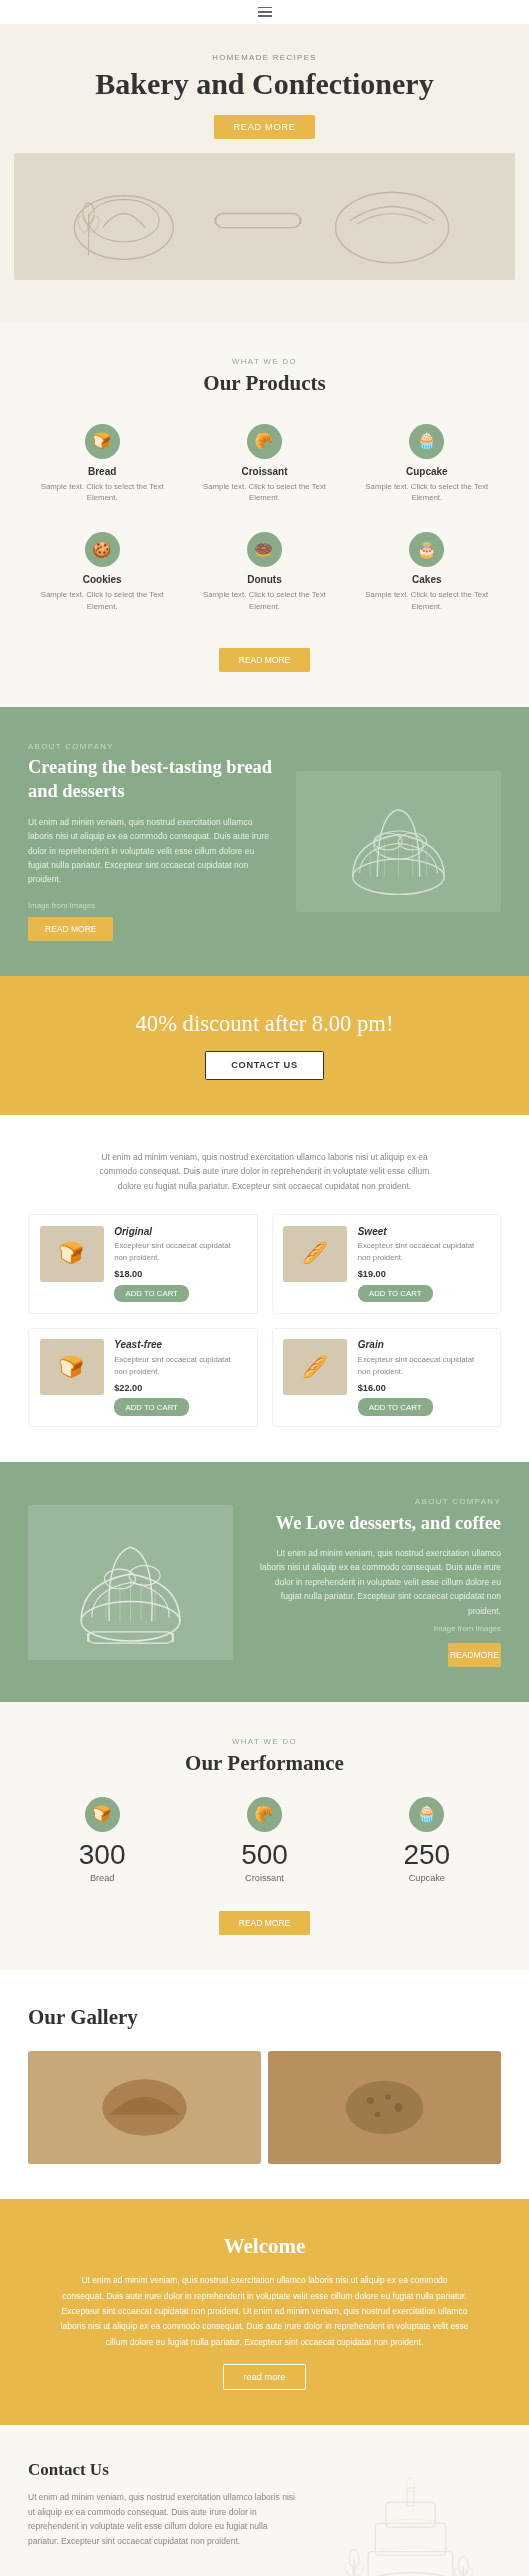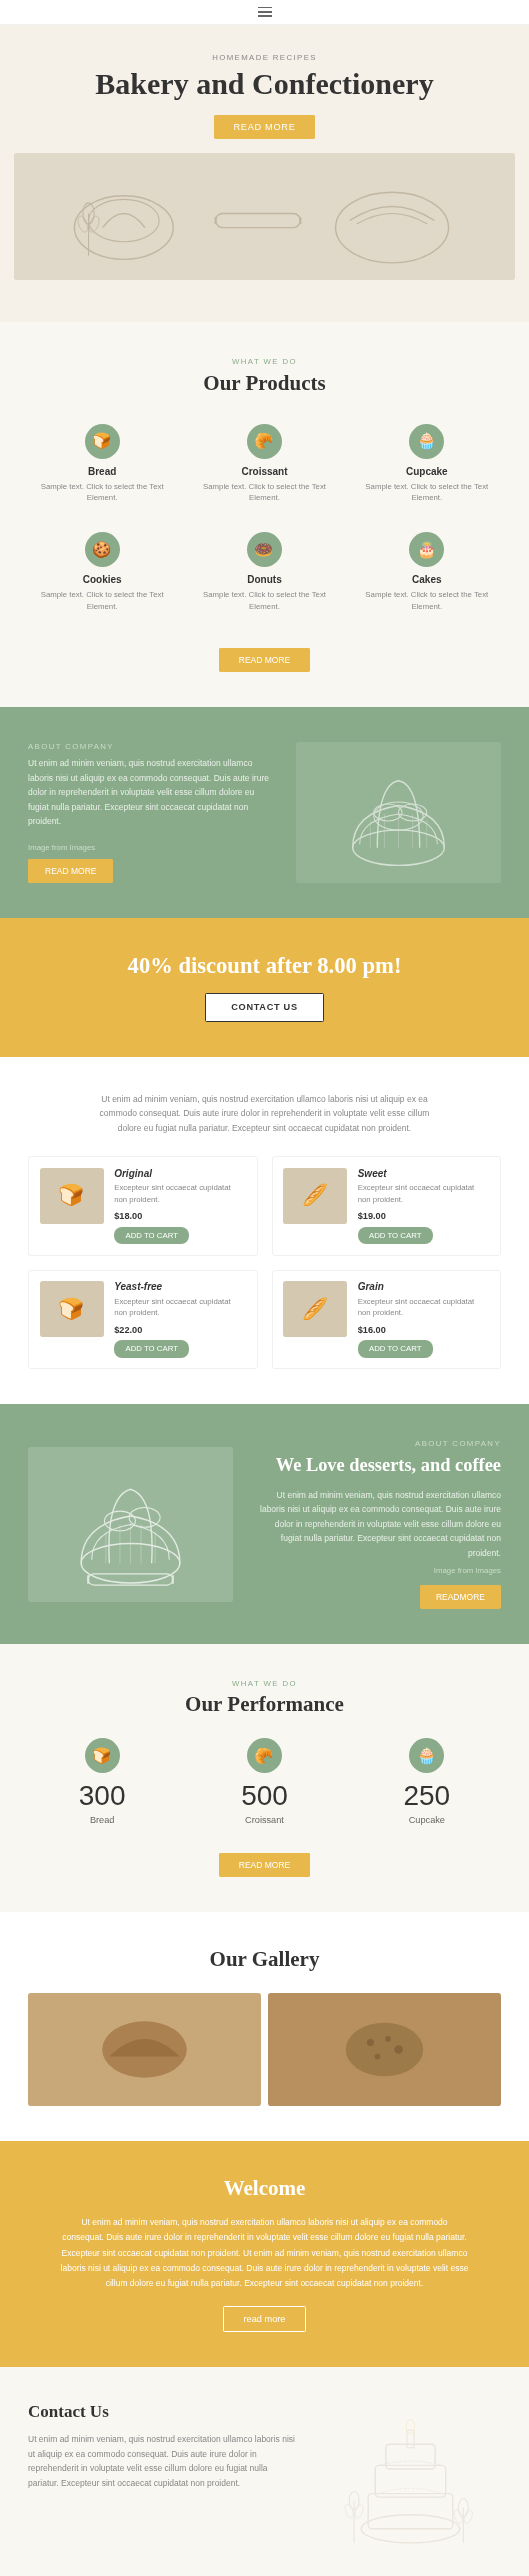--- a/index.html
+++ b/index.html
@@ -27,21 +27,21 @@
     .about-section { background: #8aab8a; padding: 35px 28px; display: flex; gap: 21px; align-items: center; }
     .about-text { flex: 1.2; }
     .about-label { font-size: 7.8px; color: #c8ddc8; letter-spacing: 1.4px; text-transform: uppercase; font-family: sans-serif; margin-bottom: 5.6px; }
     .about-title { font-size: 18.4px; color: #fff; margin-bottom: 10.6px; line-height: 1.3; }
     .about-body { font-size: 8.5px; color: #e8f0e8; line-height: 1.7; font-family: sans-serif; margin-bottom: 14px; }
     .about-image { flex: 1; height: 141px; background: rgba(255,255,255,0.1); border-radius: 2.8px; display: flex; align-items: center; justify-content: center; color: rgba(255,255,255,0.4); font-size: 8.5px; font-family: sans-serif; }
     .about-btn { background: #e8b84b; color: #fff; border: none; padding: 7px 17px; font-size: 8.5px; cursor: pointer; border-radius: 1.4px; font-family: sans-serif; text-transform: uppercase; }
 
     
     .discount-banner { background: #e8b84b; padding: 35px 28px; text-align: center; }
-    .discount-text { font-size: 22.6px; color: #fff; font-weight: bold; margin-bottom: 14px; }
+    .discount-text { font-size: 22.6px; color: #fff; font-weight: normal; margin-bottom: 14px; }
     .contact-btn { background: #fff; color: #333; border: 1.4px solid #333; padding: 8.5px 25.4px; font-size: 9.2px; cursor: pointer; border-radius: 1.4px; font-family: sans-serif; text-transform: uppercase; letter-spacing: 0.7px; font-weight: bold; }
 
     
     .bread-section { background: #fff; padding: 35px 28px; }
     .bread-section-header { text-align: center; margin-bottom: 21px; }
     .bread-desc { font-size: 8.5px; color: #888; line-height: 1.7; font-family: sans-serif; max-width: 353px; margin: 0 auto 21px; }
     .bread-grid { display: grid; grid-template-columns: 1fr 1fr; gap: 14px; }
     .bread-item { display: flex; gap: 10.6px; align-items: flex-start; border: 0.7px solid #f0f0f0; padding: 10.6px; border-radius: 2.8px; }
     .bread-img { width: 64px; height: 56px; background: #d4c8b0; border-radius: 2.8px; flex-shrink: 0; display: flex; align-items: center; justify-content: center; font-size: 21px; }
     .bread-info { flex: 1; }
@@ -51,32 +51,32 @@
     .add-btn { background: #8aab8a; color: #fff; border: none; padding: 4.2px 11.3px; font-size: 7.8px; cursor: pointer; border-radius: 8px; font-family: sans-serif; }
 
     
     .love-section { background: #8aab8a; padding: 35px 28px; display: flex; gap: 21px; align-items: center; }
     .love-image { flex: 1; height: 155px; background: rgba(255,255,255,0.15); border-radius: 2.8px; display: flex; align-items: center; justify-content: center; font-size: 35px; }
     .love-text { flex: 1.2; text-align: right; }
     .love-label { font-size: 7.8px; color: #c8ddc8; letter-spacing: 1.4px; text-transform: uppercase; font-family: sans-serif; margin-bottom: 5.6px; }
     .love-title { font-size: 18.4px; color: #fff; margin-bottom: 10px; line-height: 1.3; }
     .love-body { font-size: 8.5px; color: #e8f0e8; line-height: 1.7; font-family: sans-serif; margin-bottom: 5.6px; }
     .love-img-label { font-size: 7.8px; color: #c8ddc8; font-family: sans-serif; margin-bottom: 10.6px; }
-    .readmore-btn { background: #e8b84b; color: #fff; border: none; padding: 7px 16px; font-size: 8.5px; cursor: pointer; border-radius: 1.4px; font-family: sans-serif; text-transform: uppercase; }
+    .readmore-btn { background: #e8b84b; color: #fff; border: none; padding: 7px 2px; font-size: 8.5px; cursor: pointer; border-radius: 1.4px; font-family: sans-serif; text-transform: uppercase; }
 
     
     .performance-section { background: #f9f7f2; padding: 35px 28px; text-align: center; }
     .perf-grid { display: grid; grid-template-columns: repeat(3, 1fr); gap: 14px; margin-bottom: 14px; }
     .perf-item { text-align: center; }
     .perf-icon { width: 35px; height: 35px; background: #8aab8a; border-radius: 50%; margin: 0 auto 7px; display: flex; align-items: center; justify-content: center; font-size: 15.5px; }
     .perf-number { font-size: 28px; font-weight: normal; color: #333; font-family: sans-serif; }
     .perf-label { font-size: 9.2px; color: #666; font-family: sans-serif; margin-top: 2.8px; }
 
     
-    .gallery-section { background: #fff; padding: 35px 28px; text-align: center; }
+    .gallery-section { background: #fff; padding: 35px 28px; text-align: left; }
     .gallery-grid { display: grid; grid-template-columns: 1fr 1fr; gap: 7px; margin-top: 14px; }
     .gallery-img { height: 113px; border-radius: 2.8px; display: flex; align-items: center; justify-content: center; font-size: 28px; }
     .gallery-img:nth-child(1) { background: #c8a878; }
     .gallery-img:nth-child(2) { background: #b89060; }
 
     
     .welcome-section { background: #e8b84b; padding: 35px 28px; text-align: center; }
     .welcome-title { font-size: 21px; color: #fff; margin-bottom: 14px; }
     .welcome-body { font-size: 8.5px; color: #fff; line-height: 1.8; font-family: sans-serif; max-width: 409px; margin: 0 auto 14px; }
     .welcome-btn { background: transparent; color: #fff; border: 1.4px solid #fff; padding: 7px 20px; font-size: 9.2px; cursor: pointer; border-radius: 1.4px; font-family: sans-serif; }
@@ -172,20 +172,21 @@
       <div class="product-name">Cakes</div>
       <div class="product-desc">Sample text. Click to select the Text Element.</div>
     </div>
   </div>
   <button class="read-more-btn">Read More</button>
 </section>
 
 <section class="about-section">
   <div class="about-text">
     <p class="about-label">about company</p>
+    <h2 class="about-title">Creating the best-tasting bread and desserts</h2>
     <p class="about-body">Ut enim ad minim veniam, quis nostrud exercitation ullamco laboris nisi ut aliquip ex ea commodo consequat. Duis aute irure dolor in reprehenderit in voluptate velit esse cillum dolore eu fugiat nulla pariatur. Excepteur sint occaecat cupidatat non proident.</p>
     <p style="font-size:7.8px;color:#c8ddc8;font-family:sans-serif;margin-bottom:7px;">Image from Images</p>
     <button class="about-btn">Read More</button>
   </div>
   <div class="about-image">
     <svg width="127" height="127" viewBox="0 0 180 180" xmlns="http://www.w3.org/2000/svg" opacity="0.6">
 
       <ellipse cx="90" cy="140" rx="65" ry="25" fill="none" stroke="#fff" stroke-width="2"></ellipse>
       <path d="M25 140 Q25 90 90 80 Q155 90 155 140" fill="none" stroke="#fff" stroke-width="2"></path>
       <path d="M35 135 Q35 100 90 92 Q145 100 145 135" fill="none" stroke="#fff" stroke-width="1.5"></path>

